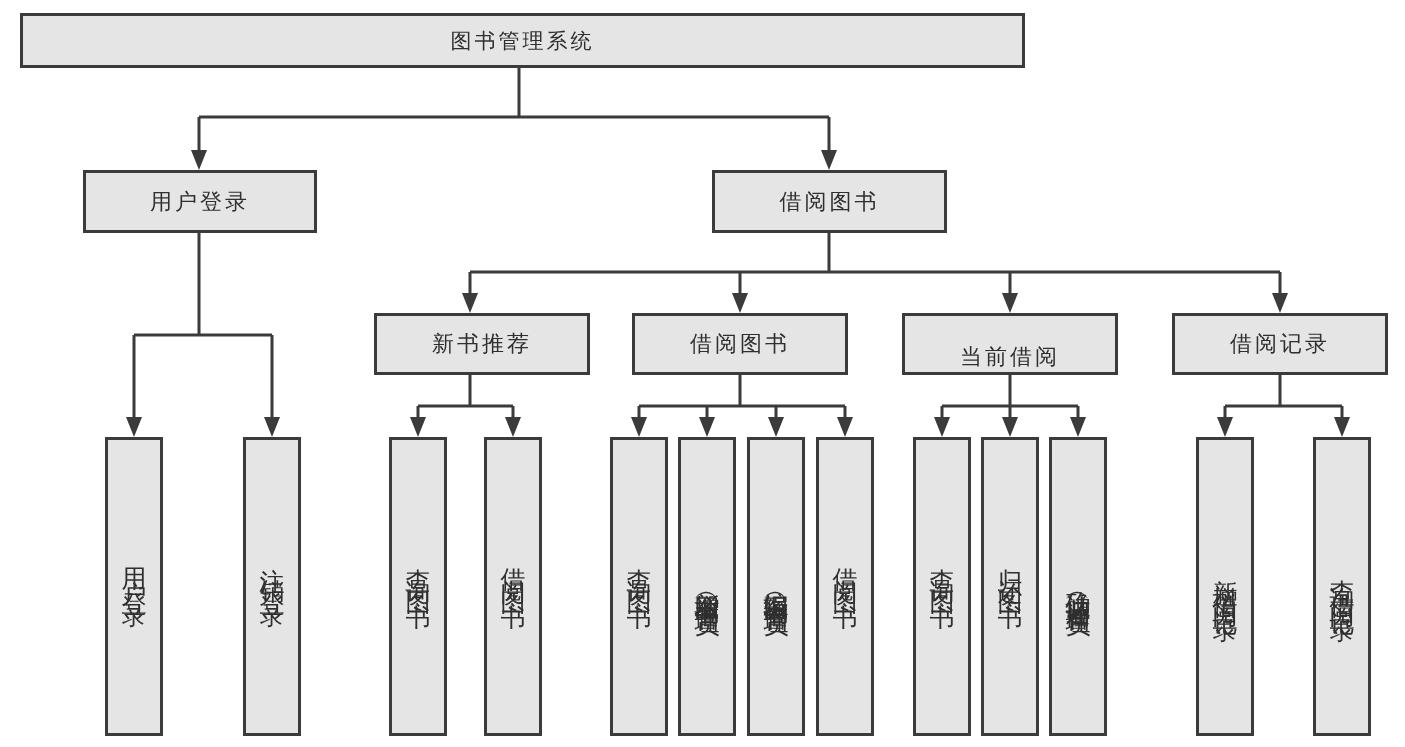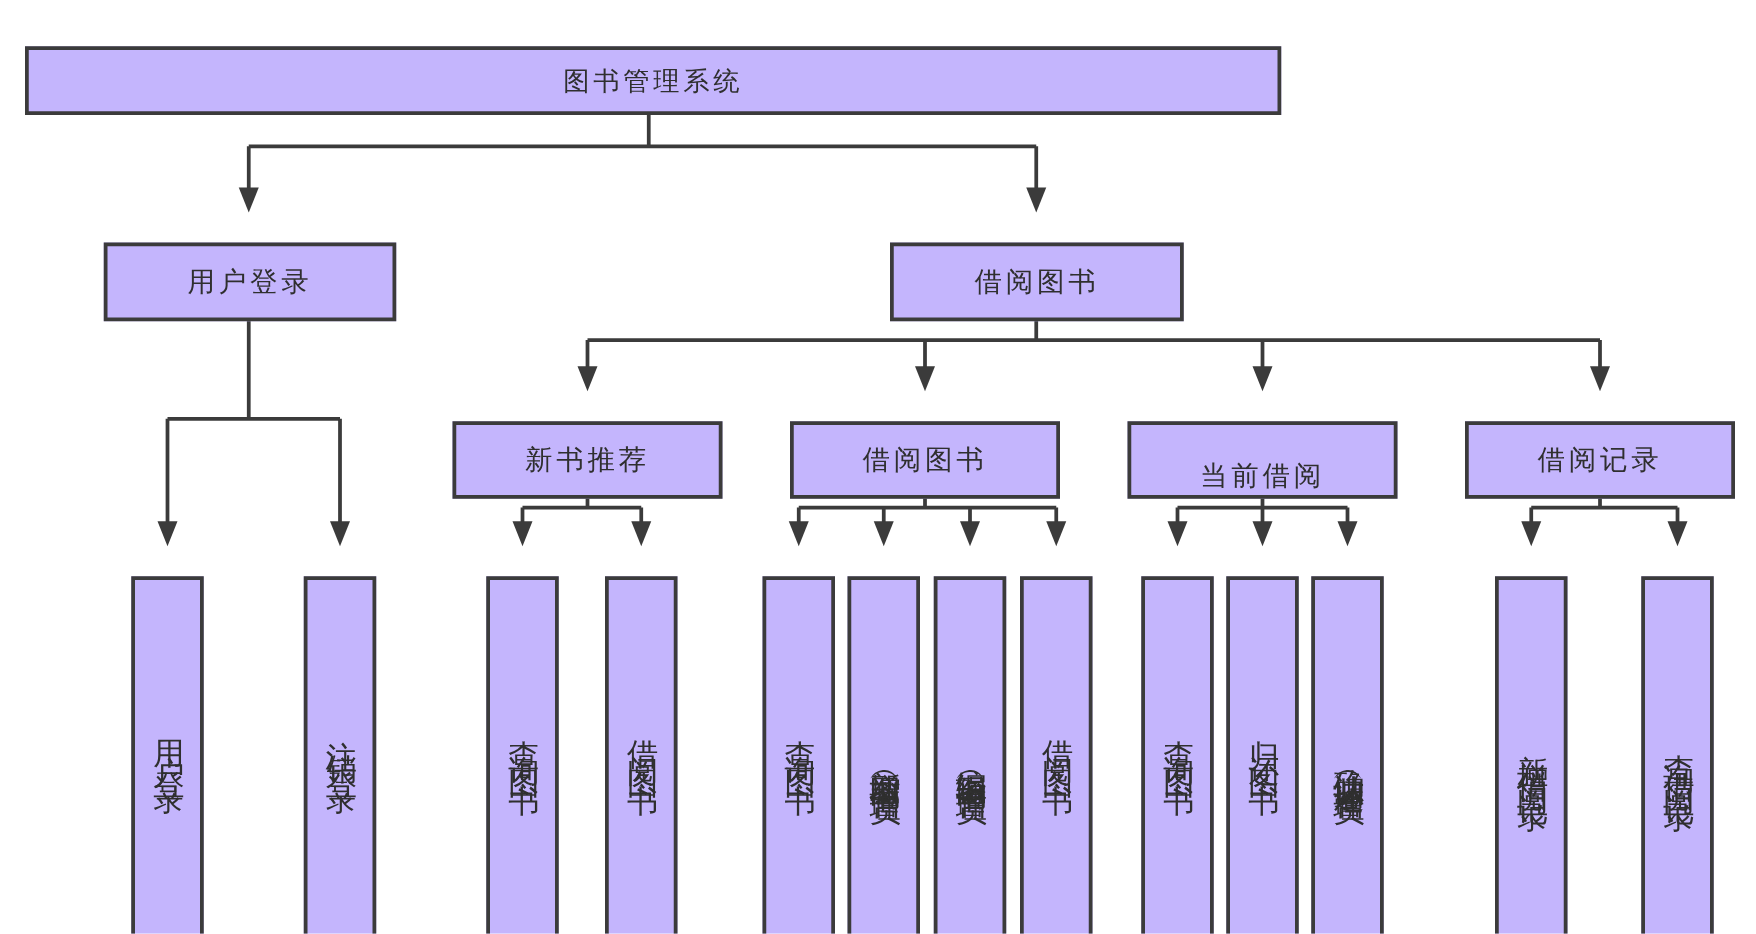--- a/index.html
+++ b/index.html
@@ -15,26 +15,25 @@
     position:relative;
     width:1405px;height:747px;
     background:var(--background);
     overflow:hidden;
   }
   #connectors{position:absolute;left:0;top:0;z-index:1;}
   #connectors path{stroke:var(--line);stroke-width:3;fill:none;}
   #connectors polygon{fill:var(--line);stroke:none;}
   .box{
     position:absolute;
-    background:#c4b5fd;
+    background:#e5e5e5;
     border:3px solid var(--line);
     display:flex;align-items:center;justify-content:center;
     color:var(--text);
     z-index:2;
-    margin-top:24px;
   }
   .h-label{
     font-size:22px;
     letter-spacing:3px;
     white-space:nowrap;
     color:var(--text);
   }
   .root-box .h-label{font-size:21px;}
   .leaf{align-items:center;justify-content:center;}
   .v-label{
@@ -107,21 +106,21 @@
     <span class="h-label">图书管理系统</span>
   </div>
 
   <div class="box" style="left:83px;top:170px;width:234px;height:63px;">
     <span class="h-label">用户登录</span>
   </div>
   <div class="box" style="left:712px;top:170px;width:235px;height:63px;">
     <span class="h-label">借阅图书</span>
   </div>
 
-  <div class="box" style="left:362px;top:313px;width:216px;height:62px;">
+  <div class="box" style="left:374px;top:313px;width:216px;height:62px;">
     <span class="h-label">新书推荐</span>
   </div>
   <div class="box" style="left:632px;top:313px;width:216px;height:62px;">
     <span class="h-label">借阅图书</span>
   </div>
   <div class="box" style="left:902px;top:313px;width:216px;height:62px;align-items:flex-end;">
     <span class="h-label">当前借阅</span>
   </div>
   <div class="box" style="left:1172px;top:313px;width:216px;height:62px;">
     <span class="h-label">借阅记录</span>

